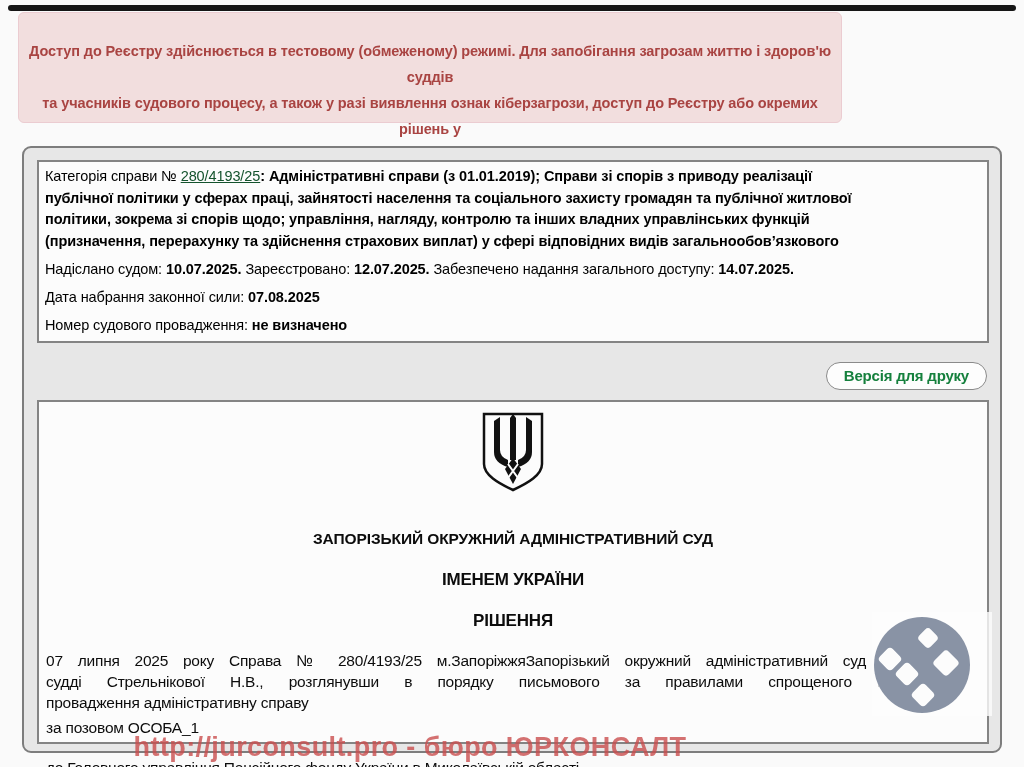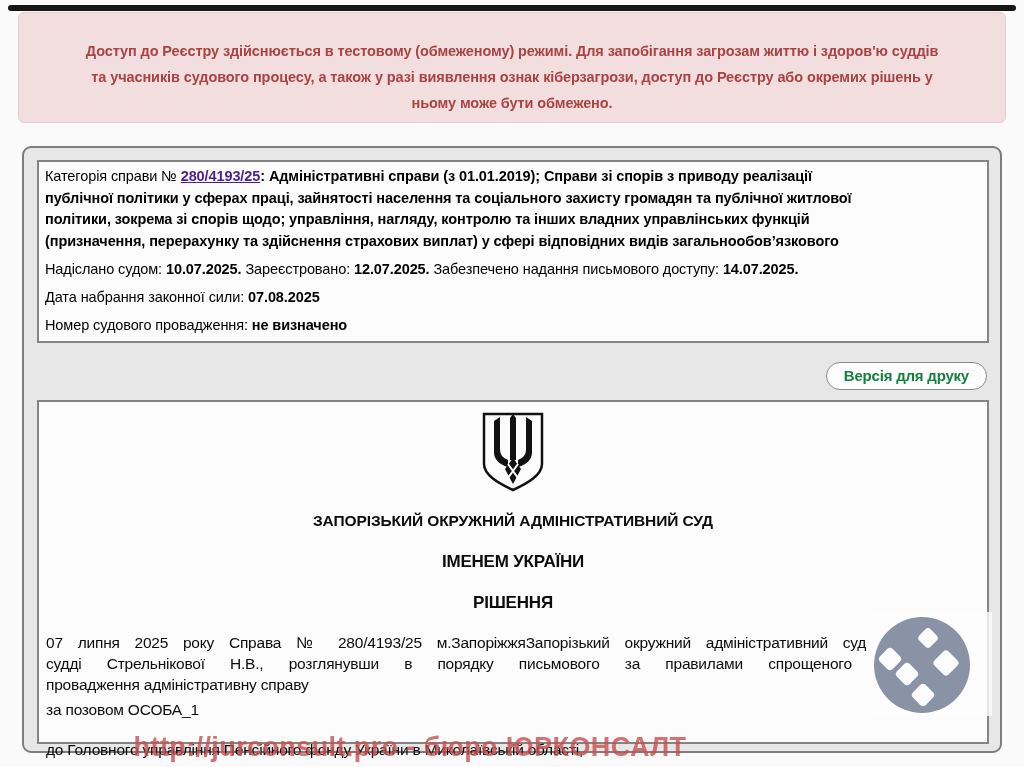--- a/index.html
+++ b/index.html
@@ -6,55 +6,55 @@
   body{
     width:1024px;height:767px;position:relative;overflow:hidden;
     background:#fafafa;
     font-family:"Liberation Sans",sans-serif;
     -webkit-font-smoothing:antialiased;
   }
   
   .topbar{position:absolute;left:8px;top:5px;width:1008px;height:6px;background:#161616;border-radius:3px;}
   
   .alert{
-    position:absolute;left:18px;top:12px;width:988px;height:111px;box-sizing:border-box;
+    position:absolute;left:18px;top:12px;width:824px;height:111px;box-sizing:border-box;
     background:#f2dede;border:1px solid #ebccd1;border-radius:6px;
     color:#a94442;font-weight:bold;font-size:14.5px;line-height:26px;
     text-align:center;padding-top:25px;letter-spacing:-0.1px;
   }
   
   .container{
     position:absolute;left:22px;top:146px;width:980px;height:607px;box-sizing:border-box;
     background:#e7e7e7;border:2px solid #7d7d7d;border-radius:9px;
   }
   .info-box{
     position:absolute;left:13px;top:12px;width:952px;height:183px;box-sizing:border-box;
     background:#fcfcfc;border:2px solid #848484;
     padding:4px 8px 0 6px;
     font-size:14.5px;line-height:21.5px;color:#000;letter-spacing:-0.1px;
   }
   .cat-par{font-weight:bold;}
   .cat-par .plain{font-weight:normal;}
-  .case-link{color:#4c1d95;font-weight:bold;text-decoration:underline;cursor:pointer;}
+  .case-link{color:#14532d;font-weight:normal;text-decoration:underline;cursor:pointer;}
   .meta{margin-top:6px;line-height:22px;font-weight:normal;}
   .meta b{font-weight:bold;}
   .btn-row{position:absolute;top:214px;right:13px;}
   .print-btn{
     font-family:"Liberation Sans",sans-serif;
     background:#fdfdfd;border:1px solid #8a8a8a;border-radius:14px;
     padding:4px 17px 5px;font-size:15px;font-weight:bold;color:#15803d;
     cursor:pointer;letter-spacing:-0.2px;
   }
   .doc-box{
     position:absolute;left:13px;top:252px;width:952px;height:344px;box-sizing:border-box;
     background:#fcfcfc;border:2px solid #848484;
     color:#0c0c0c;font-size:15.5px;line-height:21px;letter-spacing:-0.2px;
   }
   .emblem{margin-top:10px;text-align:center;height:80px;}
-  .h-court{margin-top:18px;text-align:center;font-weight:bold;font-size:15.5px;letter-spacing:-0.1px;}
+  .h-court{margin-top:36px;text-align:center;font-weight:bold;font-size:15.5px;letter-spacing:-0.1px;}
   .h-sub{margin-top:20px;text-align:center;font-weight:bold;font-size:17px;}
   .par{margin:0 40px 0 5px;padding-left:2px;}
   .p-intro{margin-top:19px;}
   .jline{text-align:justify;text-align-last:justify;}
   .p-plaintiff{margin-top:4px;}
   .p-defendant{margin-top:19px;}
   
   .logo-overlay{
     position:absolute;left:872px;top:612px;width:120px;height:104px;
     background:rgba(252,252,252,0.8);z-index:5;
@@ -81,21 +81,21 @@
 <div class="container">
 
   <div class="info-box">
     <div class="cat-par">
       <span class="plain">Категорія справи № </span><a class="case-link">280/4193/25</a><span>: Адміністративні справи (з 01.01.2019); Справи зі спорів з приводу реалізації</span>
       <div>публічної політики у сферах праці, зайнятості населення та соціального захисту громадян та публічної житлової</div>
       <div>політики, зокрема зі спорів щодо; управління, нагляду, контролю та інших владних управлінських функцій</div>
       <div>(призначення, перерахунку та здійснення страхових виплат) у сфері відповідних видів загальнообов’язкового</div>
     </div>
     <div class="meta">
-      <span>Надіслано судом: </span><b>10.07.2025.</b><span> Зареєстровано: </span><b>12.07.2025.</b><span> Забезпечено надання письмового доступу: </span><b>14.07.2025.</b>
+      <span>Надіслано судом: </span><b>10.07.2025.</b><span> Зареєстровано: </span><b>12.07.2025.</b><span> Забезпечено надання загального доступу: </span><b>14.07.2025.</b>
     </div>
     <div class="meta">
       <span>Дата набрання законної сили: </span><b>07.08.2025</b>
     </div>
     <div class="meta">
       <span>Номер судового провадження: </span><b>не визначено</b>
     </div>
   </div>
 
   <div class="btn-row">

